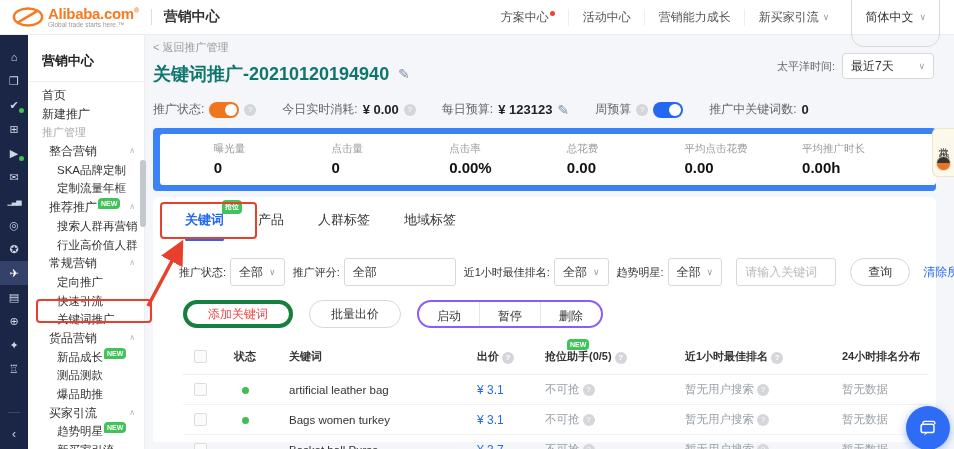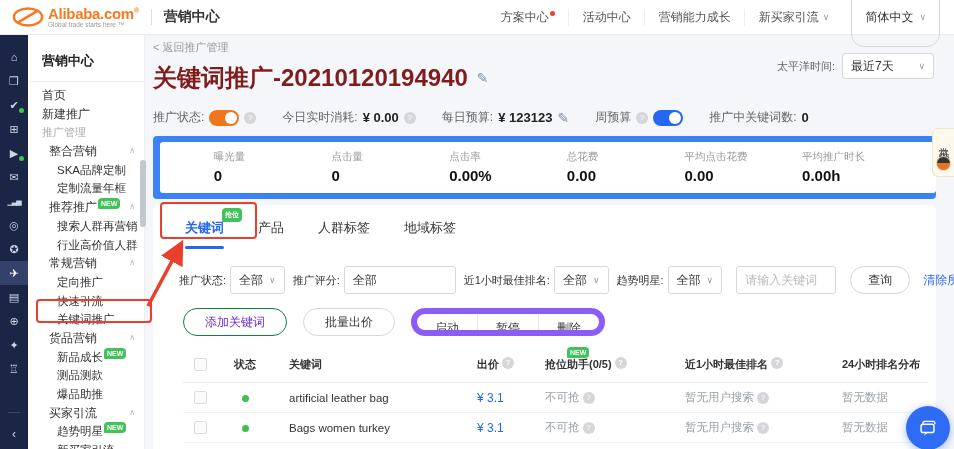--- a/index.html
+++ b/index.html
@@ -45,21 +45,21 @@
   .sb-item.section { padding-left:14px; color:#aaa; font-size:11px; cursor:default; }
   .sb-item.group { padding-left:21px; }
   .sb-item.child { padding-left:29px; font-size:11.5px; }
   .caret { position:absolute; right:9px; top:0; color:#b9b9b9; font-size:8px; }
   .new-badge { display:inline-block; background:#41c35a; color:#fff; font-size:7px; font-weight:bold; line-height:1; padding:2px 3px; border-radius:4px 4px 4px 1px; vertical-align:5px; margin-left:1px; }
 
   
   .content { flex:1; background:#f5f6fa; padding:5px 18px 0 8px; position:relative; overflow:hidden; }
   .crumb { font-size:11px; color:#999; cursor:pointer; }
   .title-row { margin-top:7px; display:flex; align-items:center; gap:9px; }
-  .page-title { font-size:24px; font-weight:bold; color:#7f1d1d; }
+  .page-title { font-size:18px; font-weight:bold; color:#0f766e; }
   .edit-icon { color:#7d8fa9; font-size:14px; cursor:pointer; }
   .time-select { position:absolute; right:20px; top:18px; display:flex; align-items:center; gap:7px; font-size:11px; color:#666; }
   .select-box { background:#fff; border:1px solid #d9d9d9; border-radius:4px; height:26px; display:flex; align-items:center; justify-content:space-between; padding:0 8px; font-size:12px; color:#333; cursor:pointer; }
   .time-select .select-box { width:92px; }
   .sel-caret { color:#999; font-size:9px; margin-left:6px; }
 
   .status-row { margin-top:15px; display:flex; align-items:center; font-size:12px; color:#666; white-space:nowrap; }
   .status-row .grp { display:flex; align-items:center; gap:5px; margin-right:26px; }
   .toggle { width:30px; height:16px; border-radius:9px; position:relative; display:inline-block; cursor:pointer; }
   .toggle::after { content:""; width:12px; height:12px; background:#fff; border-radius:50%; position:absolute; top:2px; right:2px; }
@@ -89,39 +89,39 @@
   .f-select { width:62px; }
   .f-input { background:#fff; border:1px solid #d9d9d9; border-radius:3px; height:28px; font-size:12px; color:#333; padding:0 8px; font-family:inherit; }
   .f-score { width:112px; }
   .f-search { width:100px; margin-left:10px; }
   .f-search::placeholder { color:#bbb; }
   .btn-query { margin-left:10px; background:#fff; border:1px solid #d9d9d9; border-radius:15px; height:28px; padding:0 17px; font-size:12px; color:#333; cursor:pointer; font-family:inherit; }
   .link-clear { margin-left:9px; color:#2468f2; font-size:12px; cursor:pointer; }
 
   .actions { margin-top:14px; display:flex; align-items:center; }
   .pill { height:28px; border-radius:15px; background:#fff; display:inline-flex; align-items:center; padding:0 21px; font-size:12px; cursor:pointer; }
-  .pill.primary { border:1px solid #15803d; color:#6d28d9; }
+  .pill.primary { border:4px solid #15803d; color:#ef4444; }
   .pill.plain { border:1px solid #d9d9d9; color:#333; margin-left:16px; }
-  .seg { display:inline-flex; border:6px solid #8b5cf6; border-radius:15px; overflow:hidden; margin-left:16px; height:28px;justify-content:center; }
+  .seg { display:inline-flex; border:2px solid #8b5cf6; border-radius:15px; overflow:hidden; margin-left:16px; height:28px;justify-content:center; }
   .seg span { padding:6px 18px; font-size:12px; color:#333; cursor:pointer; }
   .seg span + span { border-left:1px solid #e5e5e5; }
 
   .tbl { margin-top:13px; }
   .trow { display:grid; grid-template-columns:34px 56px 180px 80px 140px 165px 1fr; align-items:center; }
   .thead { font-size:11px; font-weight:bold; color:#333; padding:8px 0 10px; border-bottom:1px solid #ebebeb; }
   .tbody .trow { height:30px; border-bottom:1px solid #f2f2f2; font-size:11.5px; }
   .c-check { display:flex; justify-content:center; }
   .cb { width:13px; height:13px; border:1px solid #dcdcdc; border-radius:2px; background:#fafbfc; cursor:pointer; }
   .c-status { text-align:center; }
   .c-kw { padding-left:16px; }
   .c-bid { padding-left:24px; }
   .c-grab { padding-left:12px; }
   .c-rank { padding-left:12px; }
   .c-dist { padding-left:4px; }
-  .th-cell { position:relative; display:flex; align-items:flex-start; gap:3px; }
+  .th-cell { position:relative; display:flex; align-items:flex-end; gap:3px; }
   .th-cell.center { justify-content:center; }
   .th-new { position:absolute; top:-10px; left:34px; background:#41c35a; color:#fff; font-size:7px; font-weight:bold; padding:2px 3px; border-radius:4px 4px 4px 1px; }
   .dot { width:7px; height:7px; border-radius:50%; background:#3fbf53; display:inline-block; }
   .kw-text { color:#333; font-size:11.5px; }
   .bid { color:#2468f2; font-size:12px; }
   .muted { color:#9aa0a6; display:flex; align-items:center; gap:3px; }
 
   
   .faq { position:absolute; right:0; top:128px; width:22px; background:#fdf8ec; border:1px solid #f1e6cc; border-right:none; border-radius:6px 0 0 6px; padding:9px 0 5px; display:flex; flex-direction:column; align-items:center; z-index:5; cursor:pointer; }
   .faq-text { writing-mode:vertical-lr; text-orientation:upright; font-size:11px; color:#444; letter-spacing:3px; }

